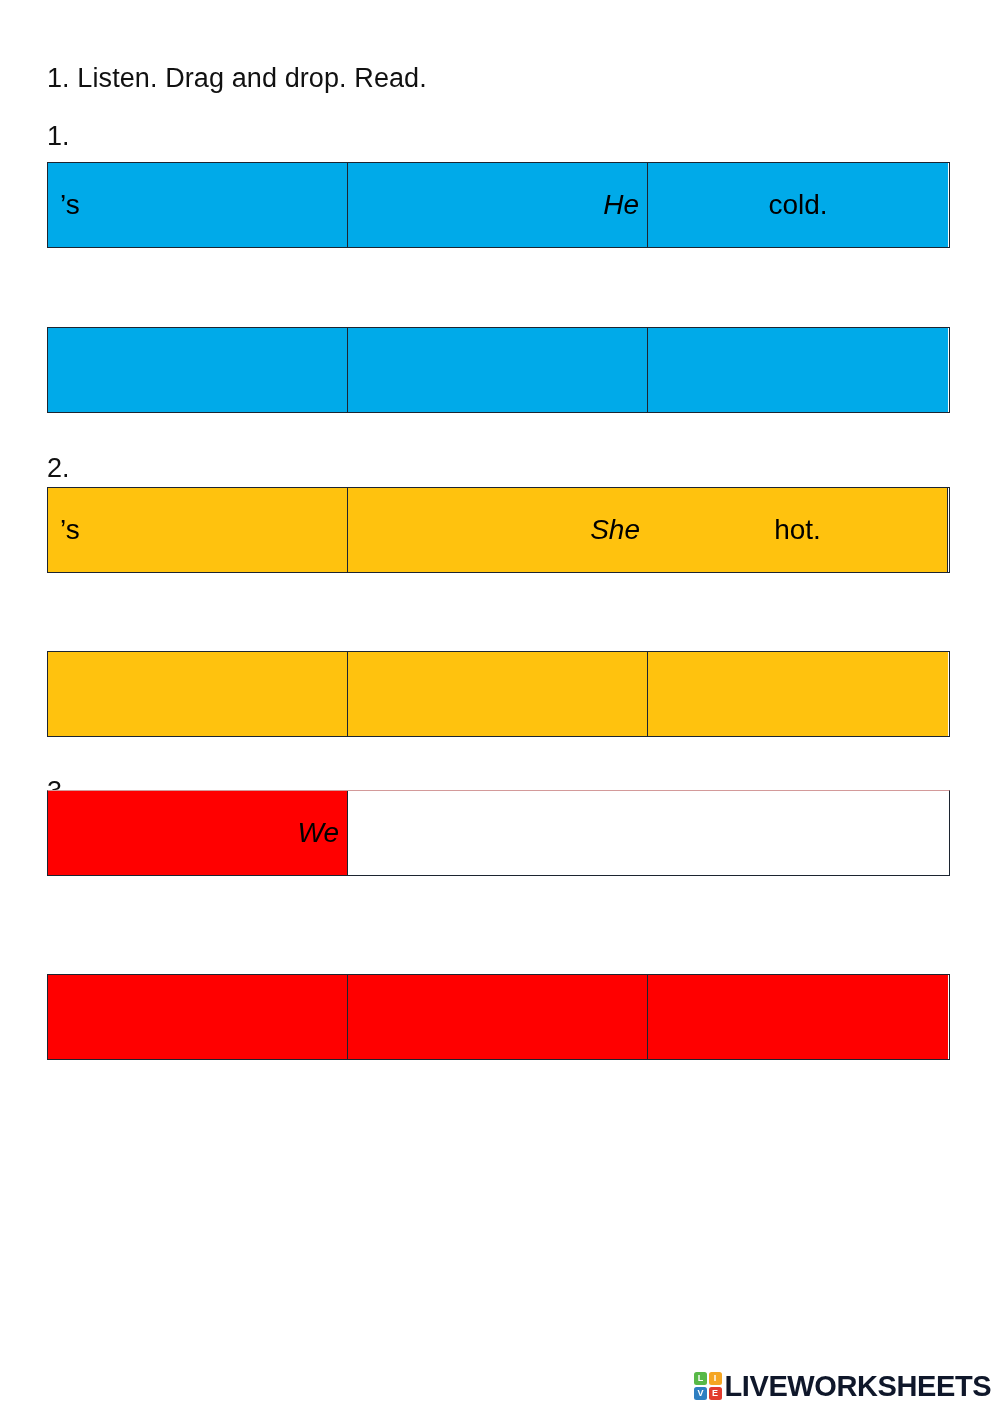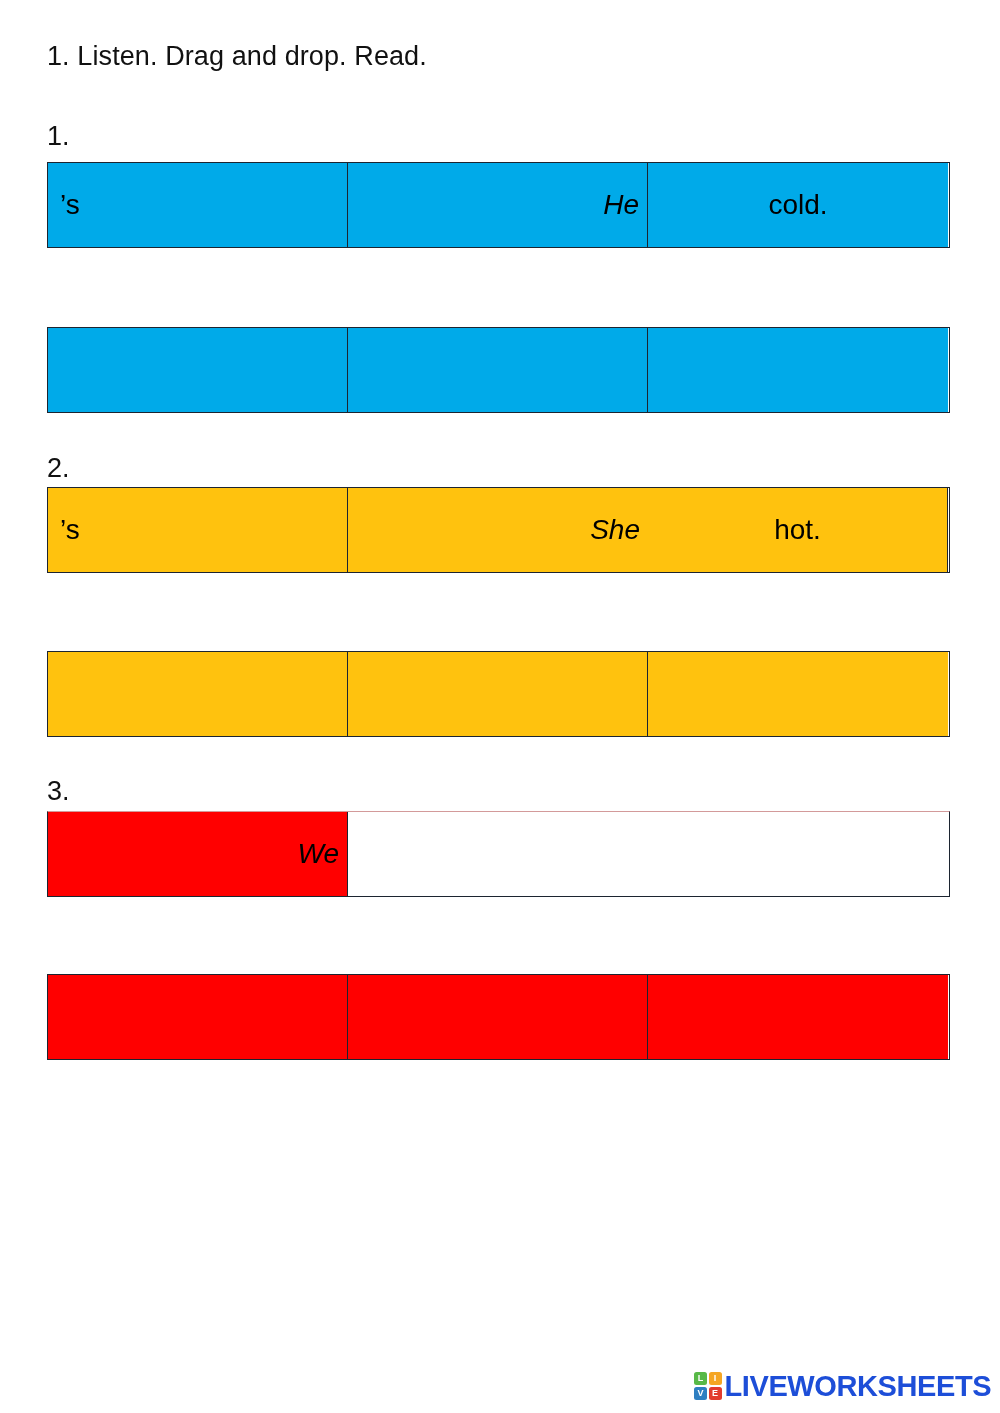--- a/index.html
+++ b/index.html
@@ -20,21 +20,21 @@
     position: relative;
     width: 1000px;
     height: 1413px;
     background: #ffffff;
   }
 
   
   .instruction {
     position: absolute;
     left: 47px;
-    top: 39px;
+    top: 61px;
     font-size: 27px;
     line-height: 34px;
     letter-spacing: 0.1px;
     color: #111111;
     white-space: nowrap;
   }
 
   
   .ex-num {
     position: absolute;
@@ -82,21 +82,21 @@
 
   .blue   { background: #00AAE9; }
   .yellow { background: #FFC20E; }
   .red    { background: #FF0000; }
 
   
   .strip-b1 { top: 162px; }
   .strip-b2 { top: 327px; }
   .strip-y1 { top: 487px; }
   .strip-y2 { top: 651px; }
-  .strip-r1 { top: 811px; }
+  .strip-r1 { top: 790px; }
   .strip-r2 { top: 974px; }
 
   
   .footer-logo {
     position: absolute;
     left: 694px;
     top: 1371px;
     display: flex;
     align-items: center;
     gap: 3px;
@@ -120,21 +120,21 @@
   }
   .logo-sq.sq-l { background: #58B947; }
   .logo-sq.sq-i { background: #F5A623; }
   .logo-sq.sq-v { background: #2E7FC1; }
   .logo-sq.sq-e { background: #E23B2E; }
 
   .logo-wordmark {
     font-size: 29px;
     font-weight: bold;
     letter-spacing: -0.4px;
-    color: #1d4ed8;
+    color: #0f172a;
     font-family: "Liberation Sans", sans-serif;
     line-height: 30px;
   }
 </style>
 </head>
 <body>
 
 <div class="page">
 
   <div class="instruction">1. Listen. Drag and drop. Read.</div>

